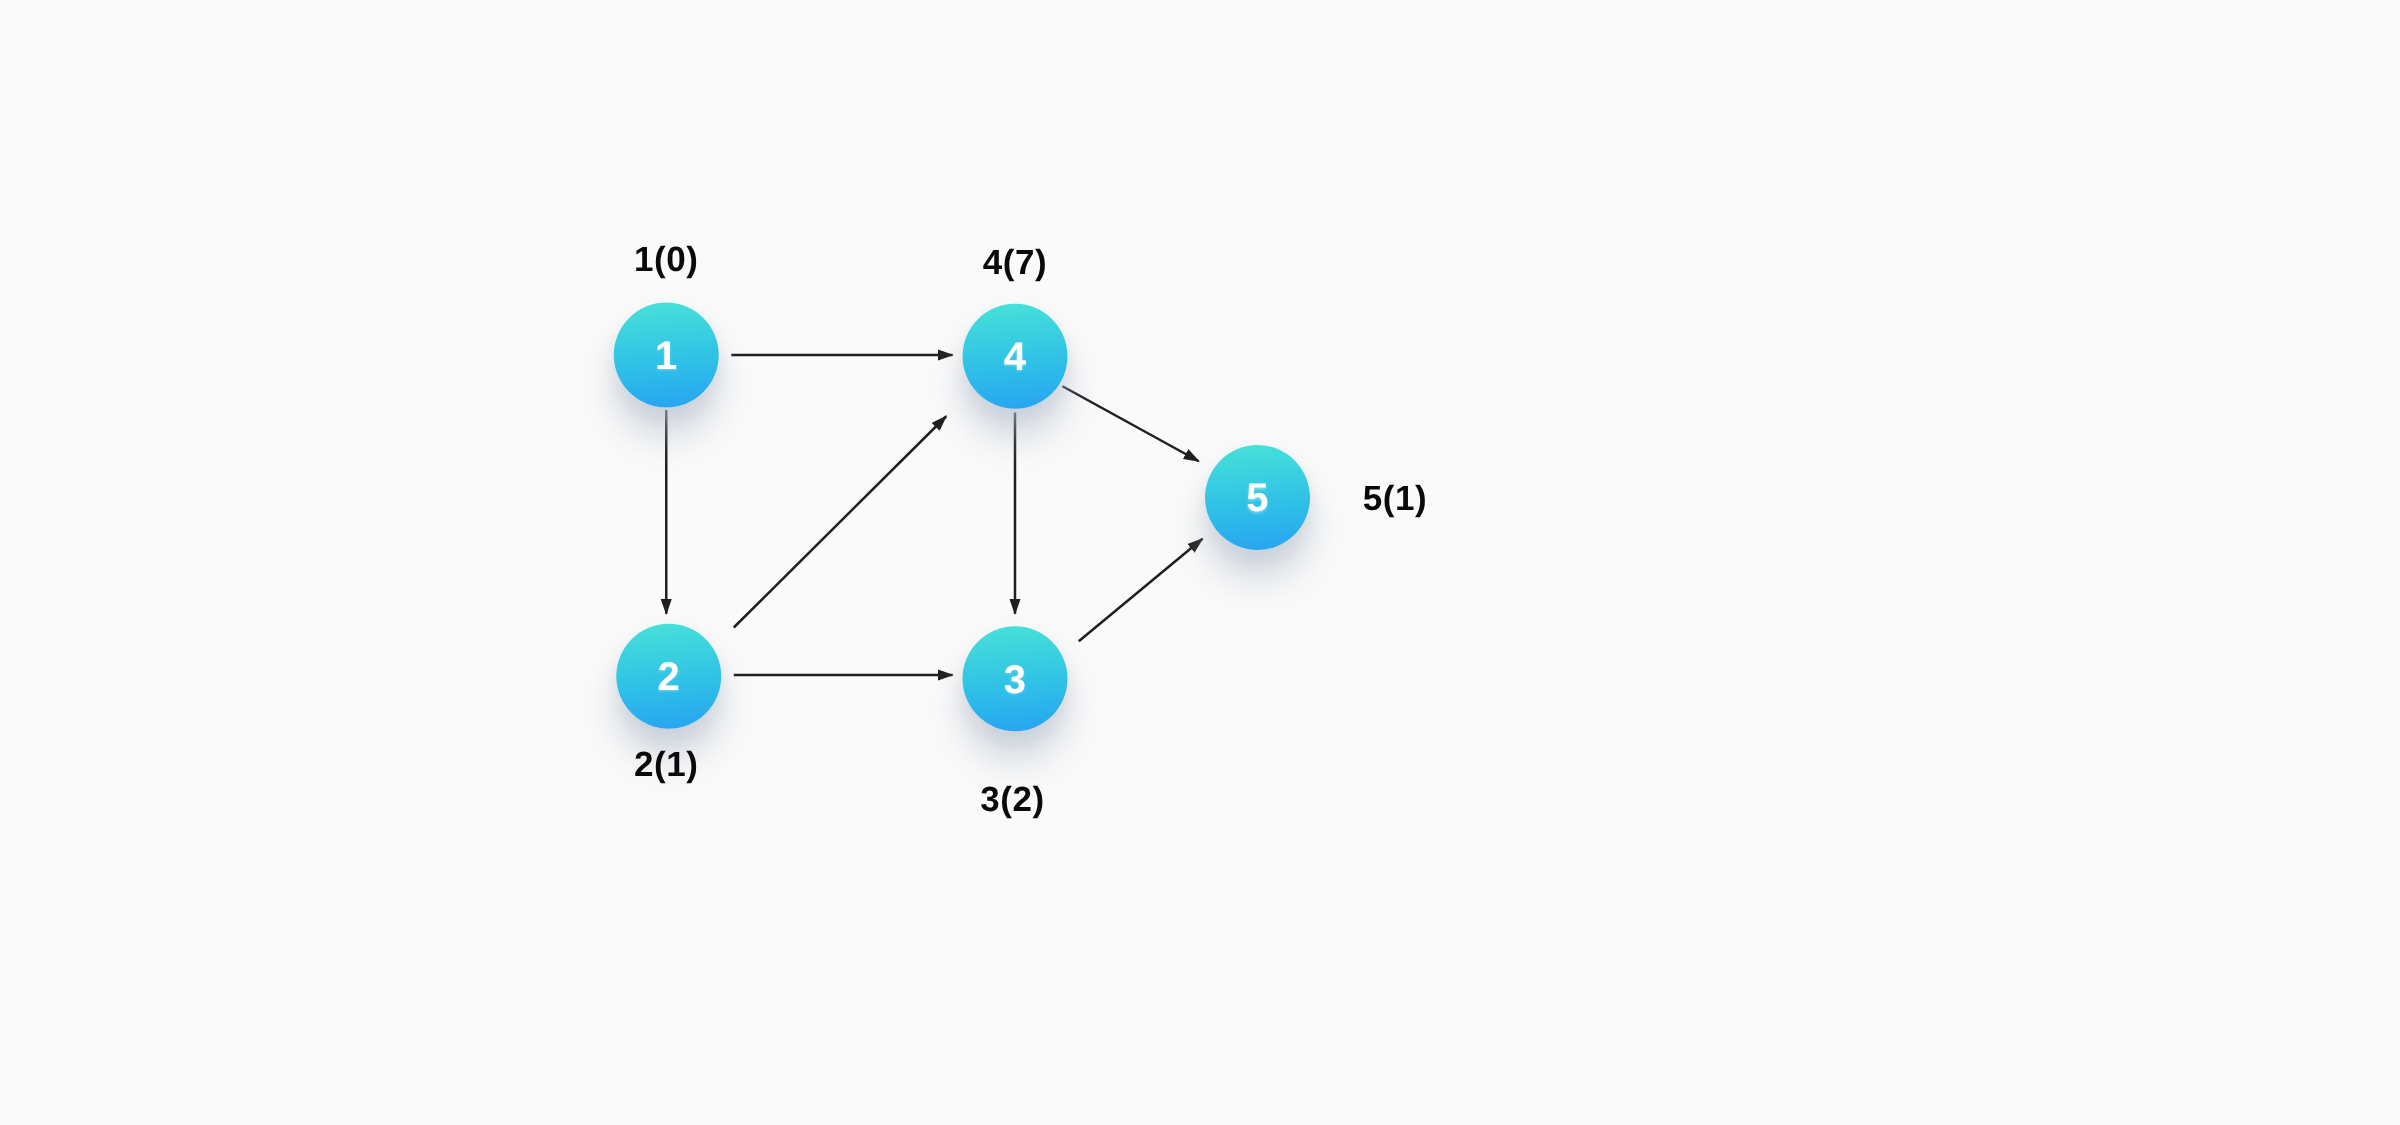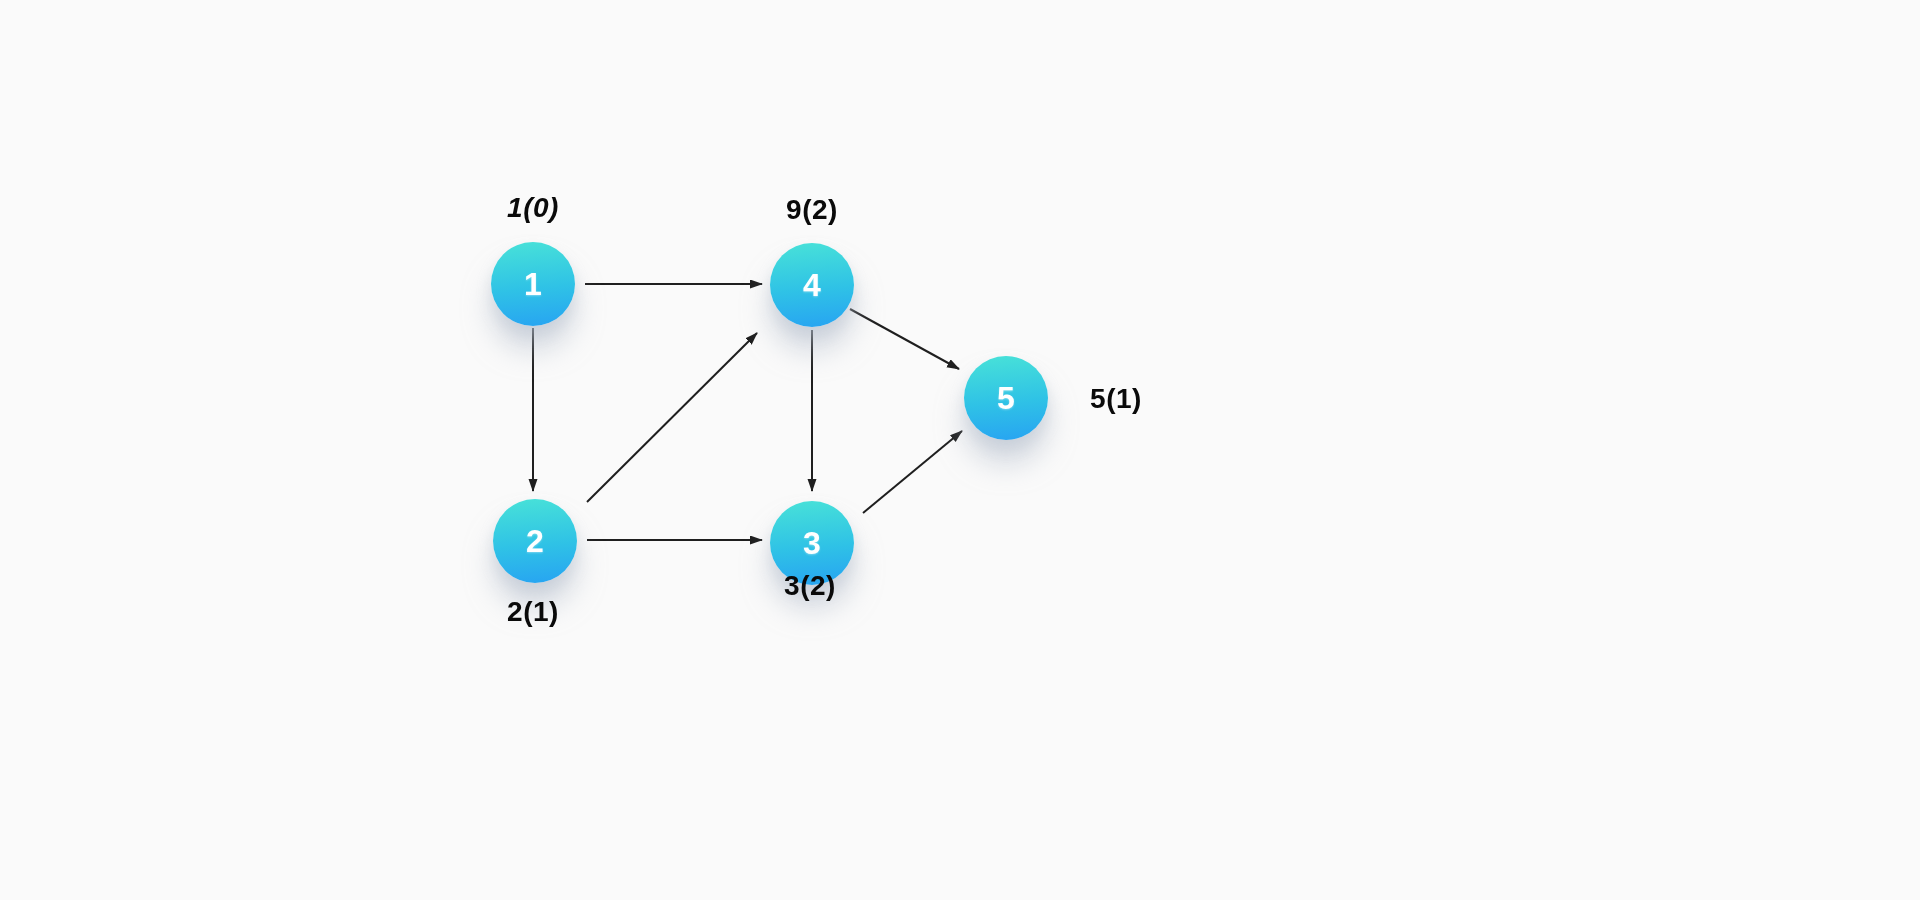--- a/index.html
+++ b/index.html
@@ -73,31 +73,31 @@
         <line x1="587" y1="540" x2="762" y2="540" marker-end="url(#arrowhead)"></line>
         <line x1="812" y1="330" x2="812" y2="491" marker-end="url(#arrowhead)"></line>
         <line x1="850" y1="309" x2="959" y2="369" marker-end="url(#arrowhead)"></line>
         <line x1="863" y1="513" x2="962" y2="431" marker-end="url(#arrowhead)"></line>
       </g>
   </svg>
   <div id="nodes-layer">
       <div class="node" style="left: 491px; top: 242px; width: 84px; height: 84px;">
         <span class="node-number">1</span>
       </div>
-      <div class="node-annotation" style="left: 533px; top: 208px; font-style: italic;">1(0)</div>
+      <div class="node-annotation" style="left: 533px; top: 208px;">1(0)</div>
       <div class="node" style="left: 770px; top: 243px; width: 84px; height: 84px;">
         <span class="node-number">4</span>
       </div>
-      <div class="node-annotation" style="left: 812px; top: 210px;">9(2)</div>
+      <div class="node-annotation" style="left: 812px; top: 210px;">4(7)</div>
       <div class="node" style="left: 964px; top: 356px; width: 84px; height: 84px;">
         <span class="node-number">5</span>
       </div>
       <div class="node-annotation" style="left: 1116px; top: 399px;">5(1)</div>
       <div class="node" style="left: 493px; top: 499px; width: 84px; height: 84px;">
         <span class="node-number">2</span>
       </div>
       <div class="node-annotation" style="left: 533px; top: 612px;">2(1)</div>
       <div class="node" style="left: 770px; top: 501px; width: 84px; height: 84px;">
         <span class="node-number">3</span>
       </div>
-      <div class="node-annotation" style="left: 810px; top: 586px;">3(2)</div>
+      <div class="node-annotation" style="left: 810px; top: 640px;">3(2)</div>
     </div>
 </div>
 
 </body></html>

